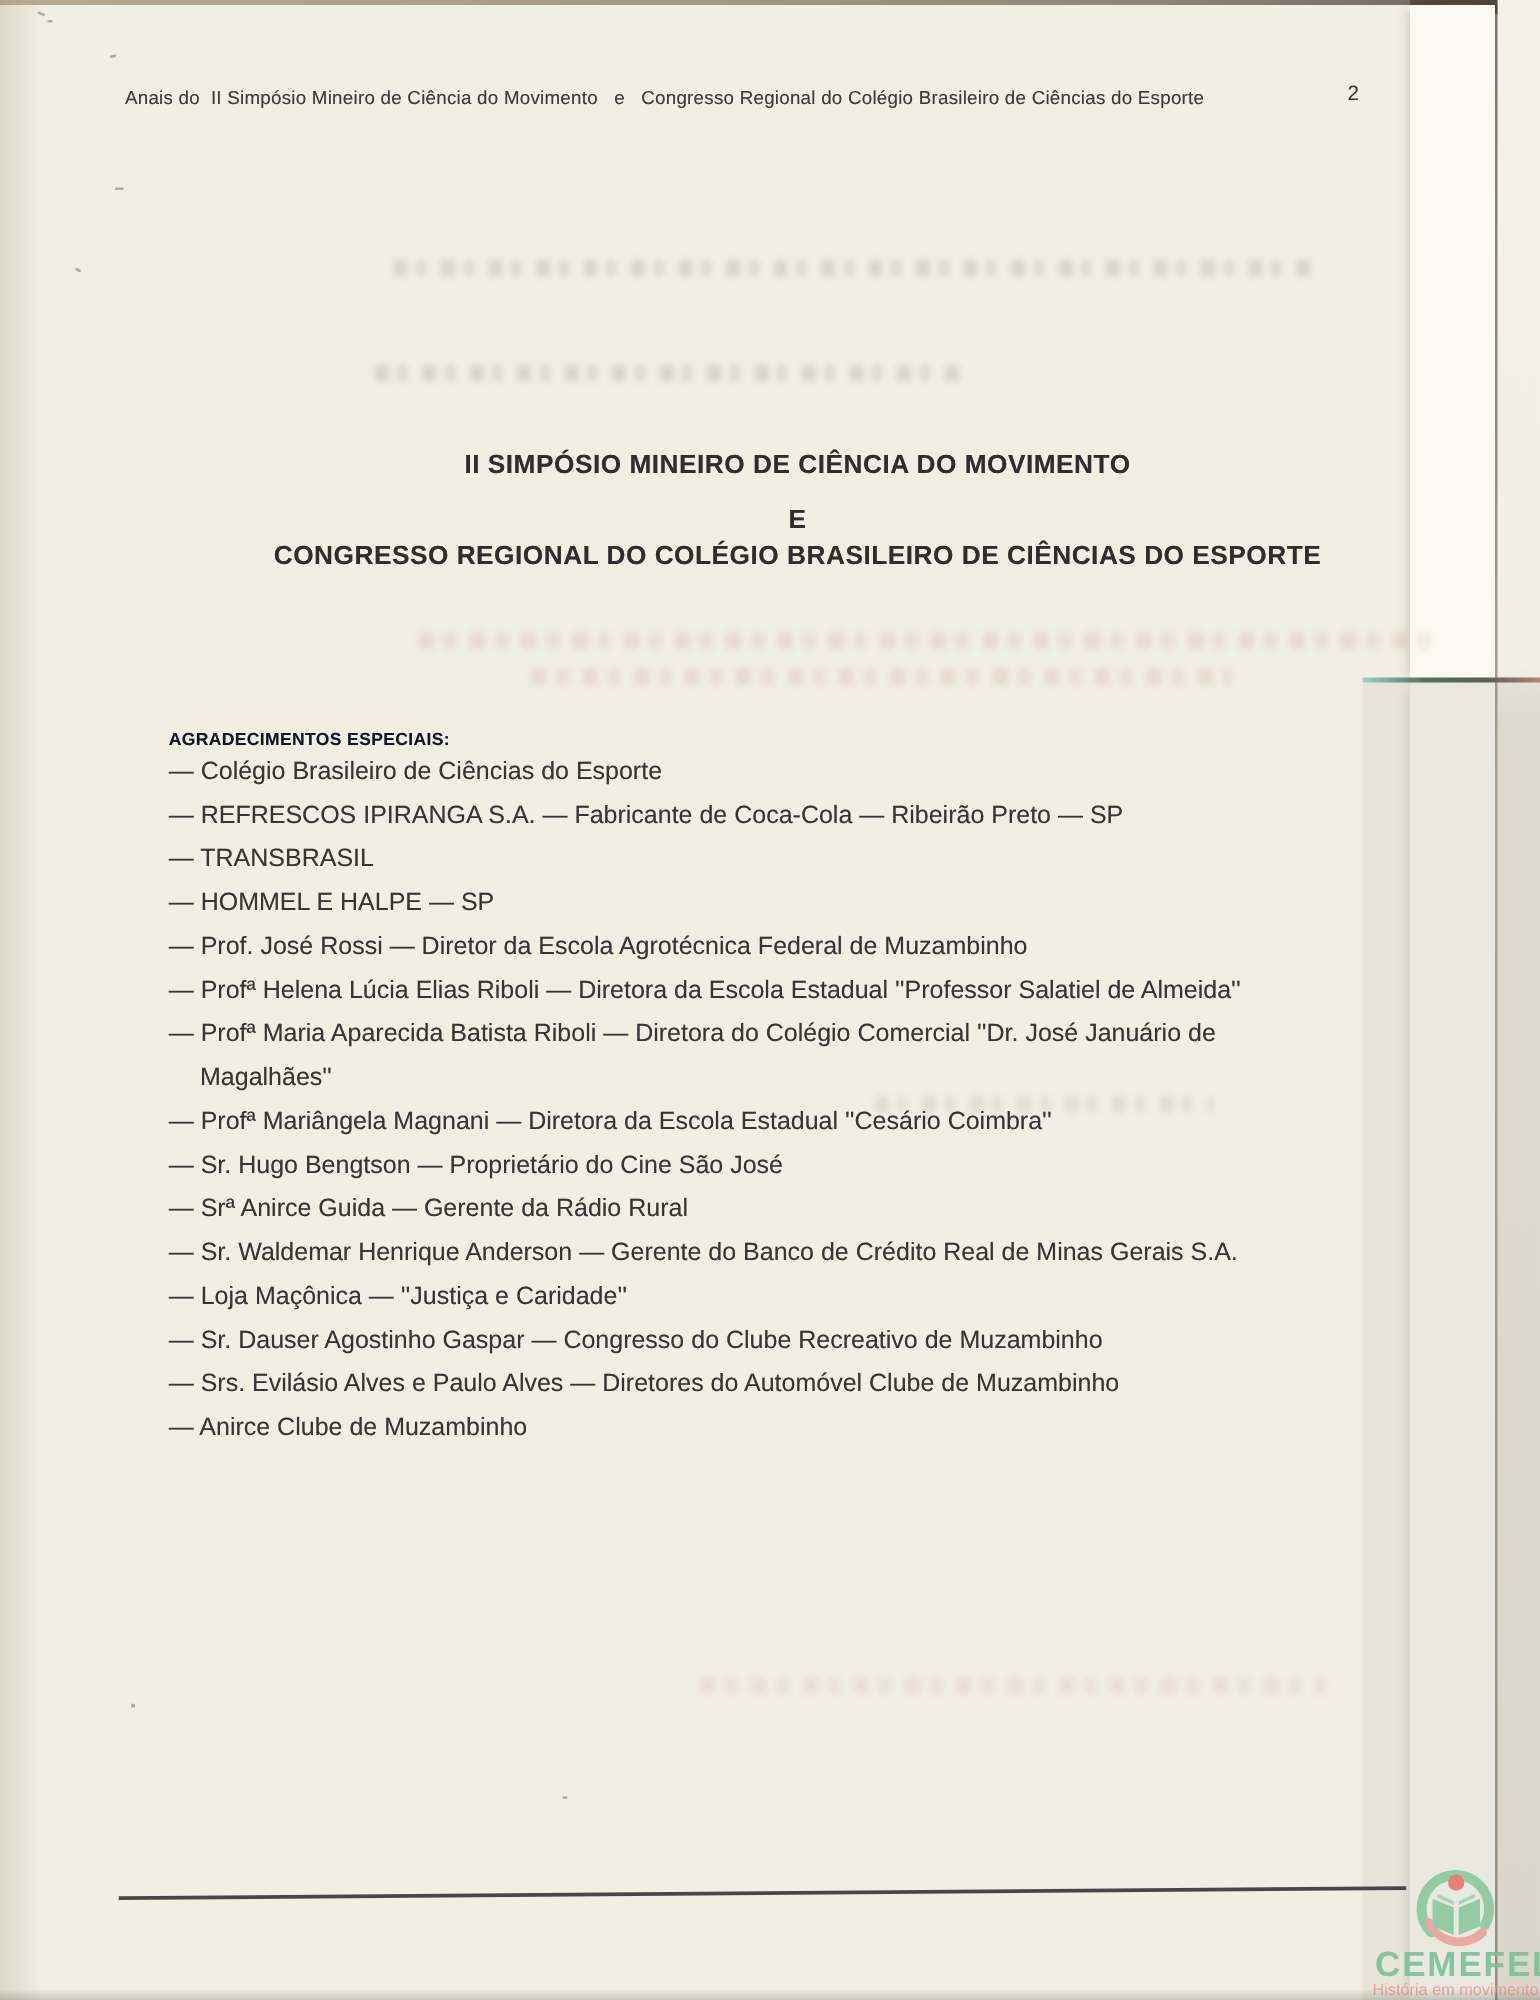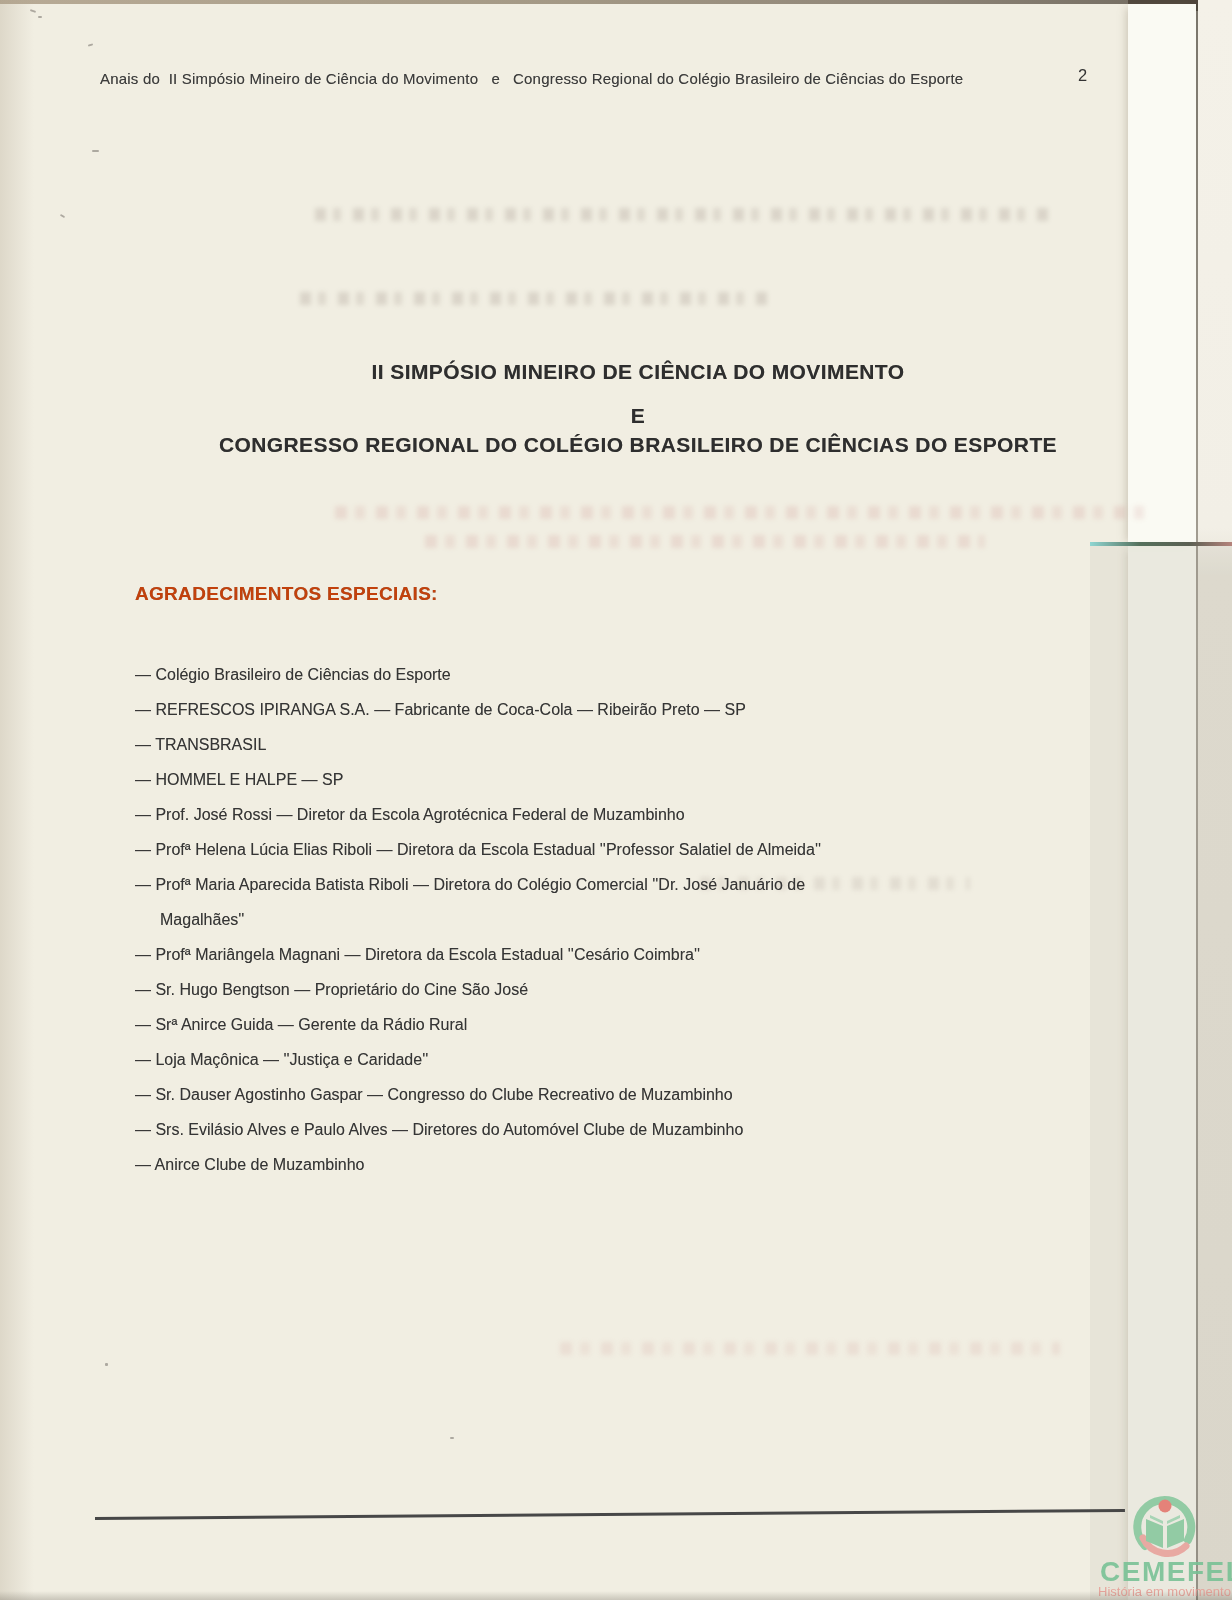--- a/index.html
+++ b/index.html
@@ -44,23 +44,23 @@
   
   .header{position:absolute;left:100px;top:70px;font-size:15px;letter-spacing:.2px;
     color:#3c3c3c;white-space:pre;text-shadow:0 0 .4px rgba(0,0,0,.35);}
   .page-number{position:absolute;left:1078px;top:66px;font-size:16.5px;color:#333;}
   
   .title-block{position:absolute;left:0;top:0;width:1232px;padding-left:22px;box-sizing:border-box;text-align:center;}
   .title-line{position:absolute;width:100%;font-weight:bold;font-size:21px;letter-spacing:.4px;color:#2e2e2e;
     text-shadow:0 0 .5px rgba(0,0,0,.4);}
   .t1{top:360px;} .t2{top:404px;} .t3{top:433px;}
   
-  .ack-heading{position:absolute;left:135px;top:583px;font-weight:bold;font-size:19px;
-    letter-spacing:.3px;color:#c2410c;text-shadow:0 0 .5px rgba(0,0,0,.4);}
-  .ack-list{position:absolute;left:135px;top:657px;width:965px;font-size:16px;line-height:35px;color:#353535;
+  .ack-heading{position:absolute;left:135px;top:583px;font-weight:bold;font-size:14px;
+    letter-spacing:.3px;color:#0f172a;text-shadow:0 0 .5px rgba(0,0,0,.4);}
+  .ack-list{position:absolute;left:135px;top:600px;width:965px;font-size:20px;line-height:35px;color:#353535;
     text-shadow:0 0 .4px rgba(0,0,0,.3);}
   .ack-item{white-space:pre-line;padding-left:25px;text-indent:-25px;}
   
   .bottom-rule{position:absolute;left:95px;top:1517px;width:1030px;height:2.5px;background:#474747;
     transform:rotate(-0.45deg);transform-origin:left center;}
   
   .wm{position:absolute;left:1093px;top:1472px;width:139px;height:128px;opacity:.88;}
   .wm svg{position:absolute;left:0;top:0;}
   .wm-brand{position:absolute;left:7px;top:84px;font-size:28px;font-weight:bold;letter-spacing:1.5px;
     color:#76c194;white-space:nowrap;}
@@ -135,20 +135,21 @@
 
       <div class="ack-item">— Profª Maria Aparecida Batista Riboli — Diretora do Colégio Comercial ''Dr. José Januário de
 Magalhães''</div>
 
       <div class="ack-item">— Profª Mariângela Magnani — Diretora da Escola Estadual ''Cesário Coimbra''</div>
 
       <div class="ack-item">— Sr. Hugo Bengtson — Proprietário do Cine São José</div>
 
       <div class="ack-item">— Srª Anirce Guida — Gerente da Rádio Rural</div>
 
+      <div class="ack-item">— Sr. Waldemar Henrique Anderson — Gerente do Banco de Crédito Real de Minas Gerais S.A.</div>
 
 
       <div class="ack-item">— Loja Maçônica — ''Justiça e Caridade''</div>
 
       <div class="ack-item">— Sr. Dauser Agostinho Gaspar — Congresso do Clube Recreativo de Muzambinho</div>
 
       <div class="ack-item">— Srs. Evilásio Alves e Paulo Alves — Diretores do Automóvel Clube de Muzambinho</div>
 
       <div class="ack-item">— Anirce Clube de Muzambinho</div>
 

